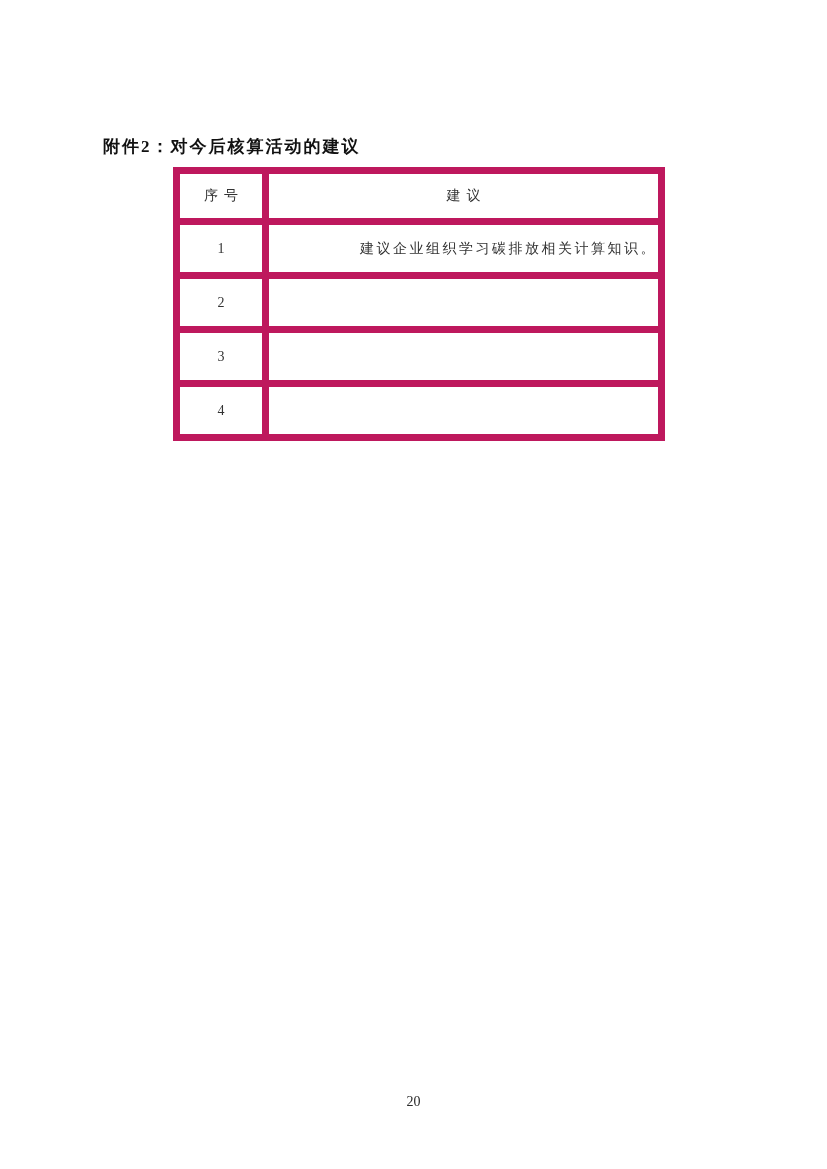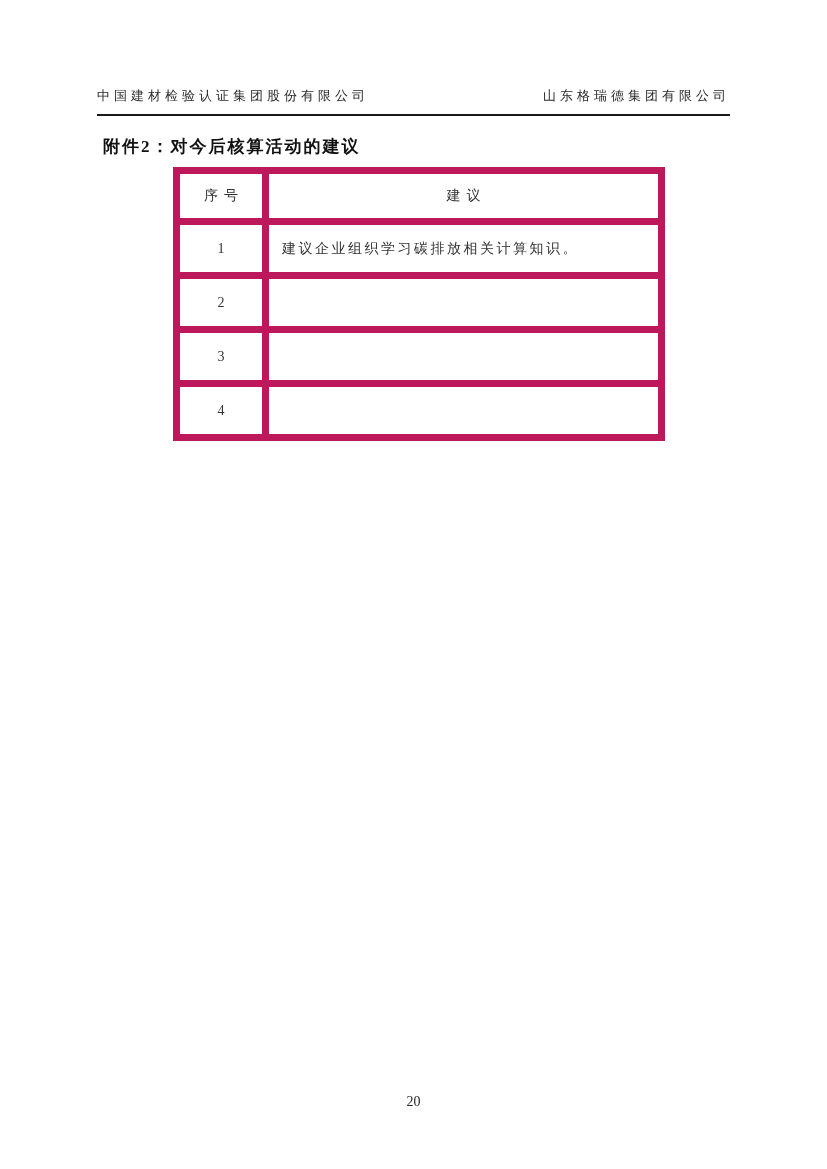--- a/index.html
+++ b/index.html
@@ -63,45 +63,41 @@
     text-align: center;
     letter-spacing: 6px;
     text-indent: 6px; 
   }
   table.suggestions td { height: 45px; }
   td.cell-no {
     text-align: center;
     letter-spacing: 0;
   }
   td.cell-sug {
-    text-align: left;
+    text-align: right;
     padding-left: 13px;
     letter-spacing: 2.5px;
   }
   col.col-no  { width: 89px; }
   col.col-sug { width: 396px; }
   .doc-footer {
     position: absolute;
     left: 0;
     top: 1094px;
     width: 827px;
     text-align: center;
     font-size: 14px;
     color: #2a2a2a;
   }
 </style>
 </head>
 <body>
 
 <div class="page">
 
-  <div class="doc-header">
-    <span>中国建材检验认证集团股份有限公司</span>
-    <span>山东格瑞德集团有限公司</span>
-  </div>
 
   <h1 class="doc-title">附件2：对今后核算活动的建议</h1>
 
   <table class="suggestions">
     <colgroup>
       <col class="col-no">
       <col class="col-sug">
     </colgroup>
     <thead>
       <tr>

